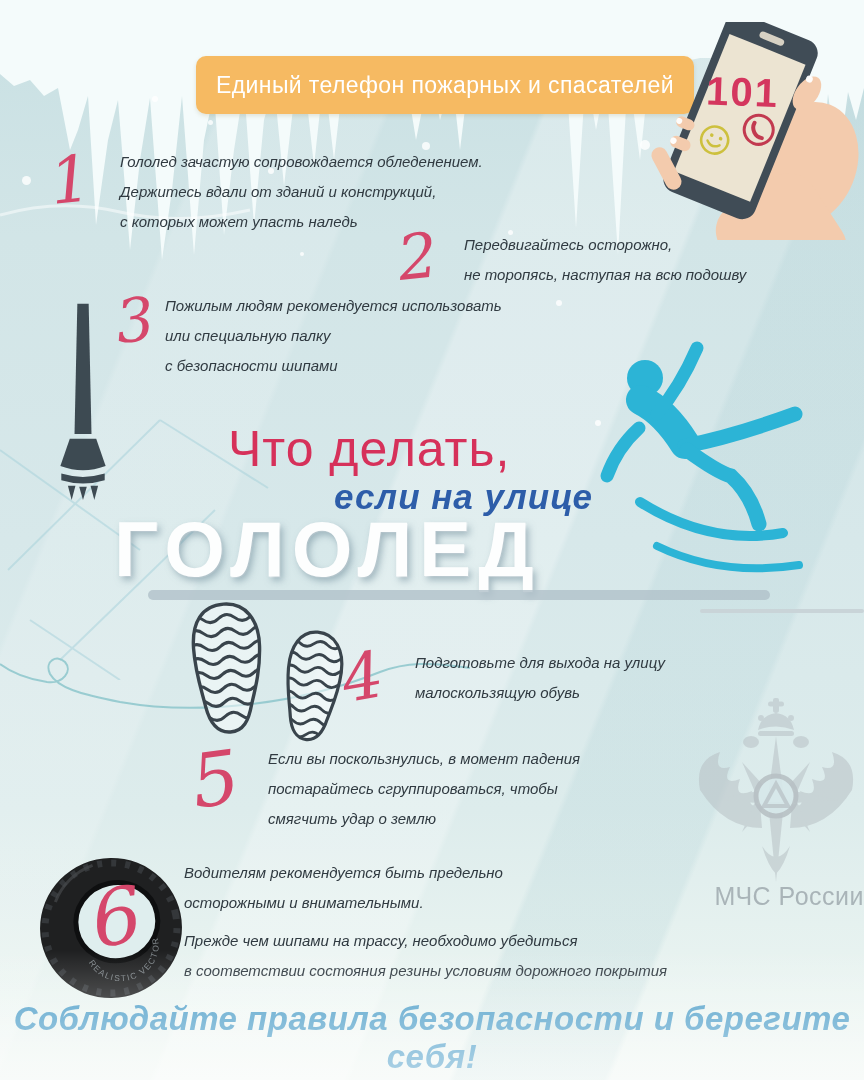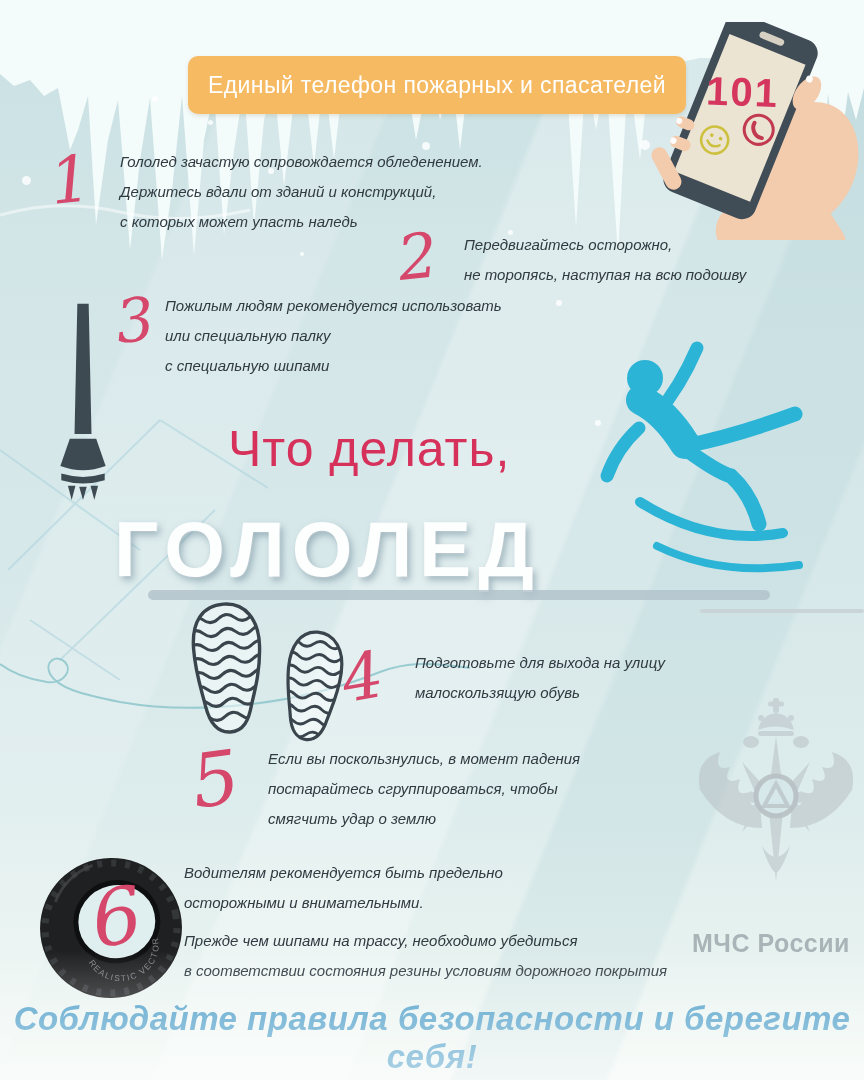--- a/index.html
+++ b/index.html
@@ -12,36 +12,36 @@
     background:linear-gradient(112deg,rgba(255,255,255,0) 45%,rgba(255,255,255,.26) 45.5%,rgba(255,255,255,.26) 60%,rgba(255,255,255,0) 60.5%);}
   .band-b{position:absolute;inset:0;pointer-events:none;
     background:linear-gradient(112deg,rgba(255,255,255,0) 20%,rgba(255,255,255,.16) 20.5%,rgba(255,255,255,.16) 33%,rgba(255,255,255,0) 33.5%);}
   .band-c{position:absolute;inset:0;pointer-events:none;
     background:linear-gradient(112deg,rgba(160,200,206,0) 68%,rgba(160,200,206,.18) 68.5%,rgba(160,200,206,.18) 80%,rgba(160,200,206,0) 80.5%);}
   .bottom-glow{position:absolute;left:0;bottom:0;width:100%;height:130px;pointer-events:none;
     background:linear-gradient(180deg,rgba(255,255,255,0),rgba(255,255,255,.55));}
   .abs{position:absolute;}
   .dot{position:absolute;border-radius:50%;background:#fff;opacity:.8;}
   .banner{
-    position:absolute;left:188px;top:56px;width:498px;height:58px;
+    position:absolute;left:196px;top:56px;width:498px;height:58px;
     background:#f6ba62;border-radius:10px;display:flex;align-items:center;justify-content:center;
     box-shadow:0 2px 4px rgba(140,120,60,.18);
   }
   .banner span{color:#fff;font-size:23px;letter-spacing:.4px;}
   .tip-text{position:absolute;color:#303a41;font-size:15px;line-height:30px;font-style:italic;}
   .tip-text .ln{display:block;}
   .num{position:absolute;font-family:"DejaVu Serif",serif;font-style:italic;color:#d5476b;line-height:1;}
   .t-prefix{position:absolute;left:228px;top:420px;font-size:50px;color:#d6315a;letter-spacing:1px;}
   .t-middle{position:absolute;left:334px;top:477px;font-size:35px;font-style:italic;color:#2d5da9;letter-spacing:1px;font-weight:600;}
   .t-key{position:absolute;left:106px;top:504px;font-size:78px;font-weight:bold;color:#fdfefe;letter-spacing:7px;
     text-shadow:3px 4px 7px rgba(105,135,150,.55),1px 1px 0 rgba(255,255,255,.6);margin-left:8px;}
   .ice-bar{position:absolute;left:148px;top:590px;width:622px;height:10px;border-radius:5px;background:#b0c1c9;opacity:.8;}
   .ice-bar2{position:absolute;left:700px;top:609px;width:164px;height:4px;border-radius:2px;background:#c9d4d8;}
-  .org-name{position:absolute;left:678px;top:882px;width:186px;text-align:center;
-    font-size:25px;font-weight:bold;color:#a9b4b8;letter-spacing:.5px;margin-top:47px;}
+  .org-name{position:absolute;left:678px;top:882px;width:186px;text-align:right;
+    font-size:25px;font-weight:normal;color:#a9b4b8;letter-spacing:.5px;}
   .slogan{position:absolute;left:0;top:1000px;width:864px;text-align:center;
     font-size:33px;font-style:italic;font-weight:600;color:#4f9fc9;letter-spacing:.5px;}
 </style>
 </head>
 <body>
 
 <div class="poster">
 
   <div class="band-b"></div>
   <div class="band-a"></div>
@@ -123,35 +123,36 @@
   <div class="num" style="left:398px;top:226px;font-size:62px;transform:rotate(-6deg)">2</div>
   <div class="tip-text" style="left:464px;top:230px">
     <span class="ln">Передвигайтесь осторожно,</span>
     <span class="ln">не торопясь, наступая на всю подошву</span>
   </div>
 
   <div class="num" style="left:116px;top:290px;font-size:60px;transform:rotate(-6deg)">3</div>
   <div class="tip-text" style="left:165px;top:291px">
     <span class="ln">Пожилым людям рекомендуется использовать</span>
     <span class="ln">или специальную палку</span>
-    <span class="ln">с специальную шипами</span>
+    <span class="ln">с безопасности шипами</span>
   </div>
 
   <svg class="abs" style="left:48px;top:300px" width="70" height="200" viewBox="0 0 70 212">
     <g fill="#3d4a52">
       <path d="M 29 4 L 41 4 L 44 142 L 26 142 Z"></path>
       <path d="M 21 147 L 49 147 L 59 176 Q 35 185 11 176 Z"></path>
       <path d="M 12 184 Q 35 191 58 184 L 58 191 Q 35 198 12 191 Z"></path>
       <path d="M 19 197 L 27 197 L 23 212 Z"></path>
       <path d="M 31 198 L 39 198 L 35 212 Z"></path>
       <path d="M 43 197 L 51 197 L 47 212 Z"></path>
     </g>
   </svg>
 
   <div class="t-prefix">Что делать,</div>
+  <div class="t-middle">если на улице</div>
   <div class="t-key">ГОЛОЛЕД</div>
 
   <svg class="abs" style="left:545px;top:332px" width="330" height="260" viewBox="0 0 330 260">
     <g fill="none" stroke="#2cb4d6" stroke-linecap="round">
       <circle cx="100" cy="46" r="18" fill="#2cb4d6" stroke="none"></circle>
       <path d="M 96 68 Q 120 80 140 112" stroke-width="30"></path>
       <path d="M 112 82 Q 135 55 152 16" stroke-width="13"></path>
       <path d="M 94 96 Q 72 116 62 144" stroke-width="13"></path>
       <path d="M 140 114 Q 190 104 250 82" stroke-width="15"></path>
       <path d="M 142 118 Q 172 140 186 144 Q 206 162 214 192" stroke-width="15"></path>

